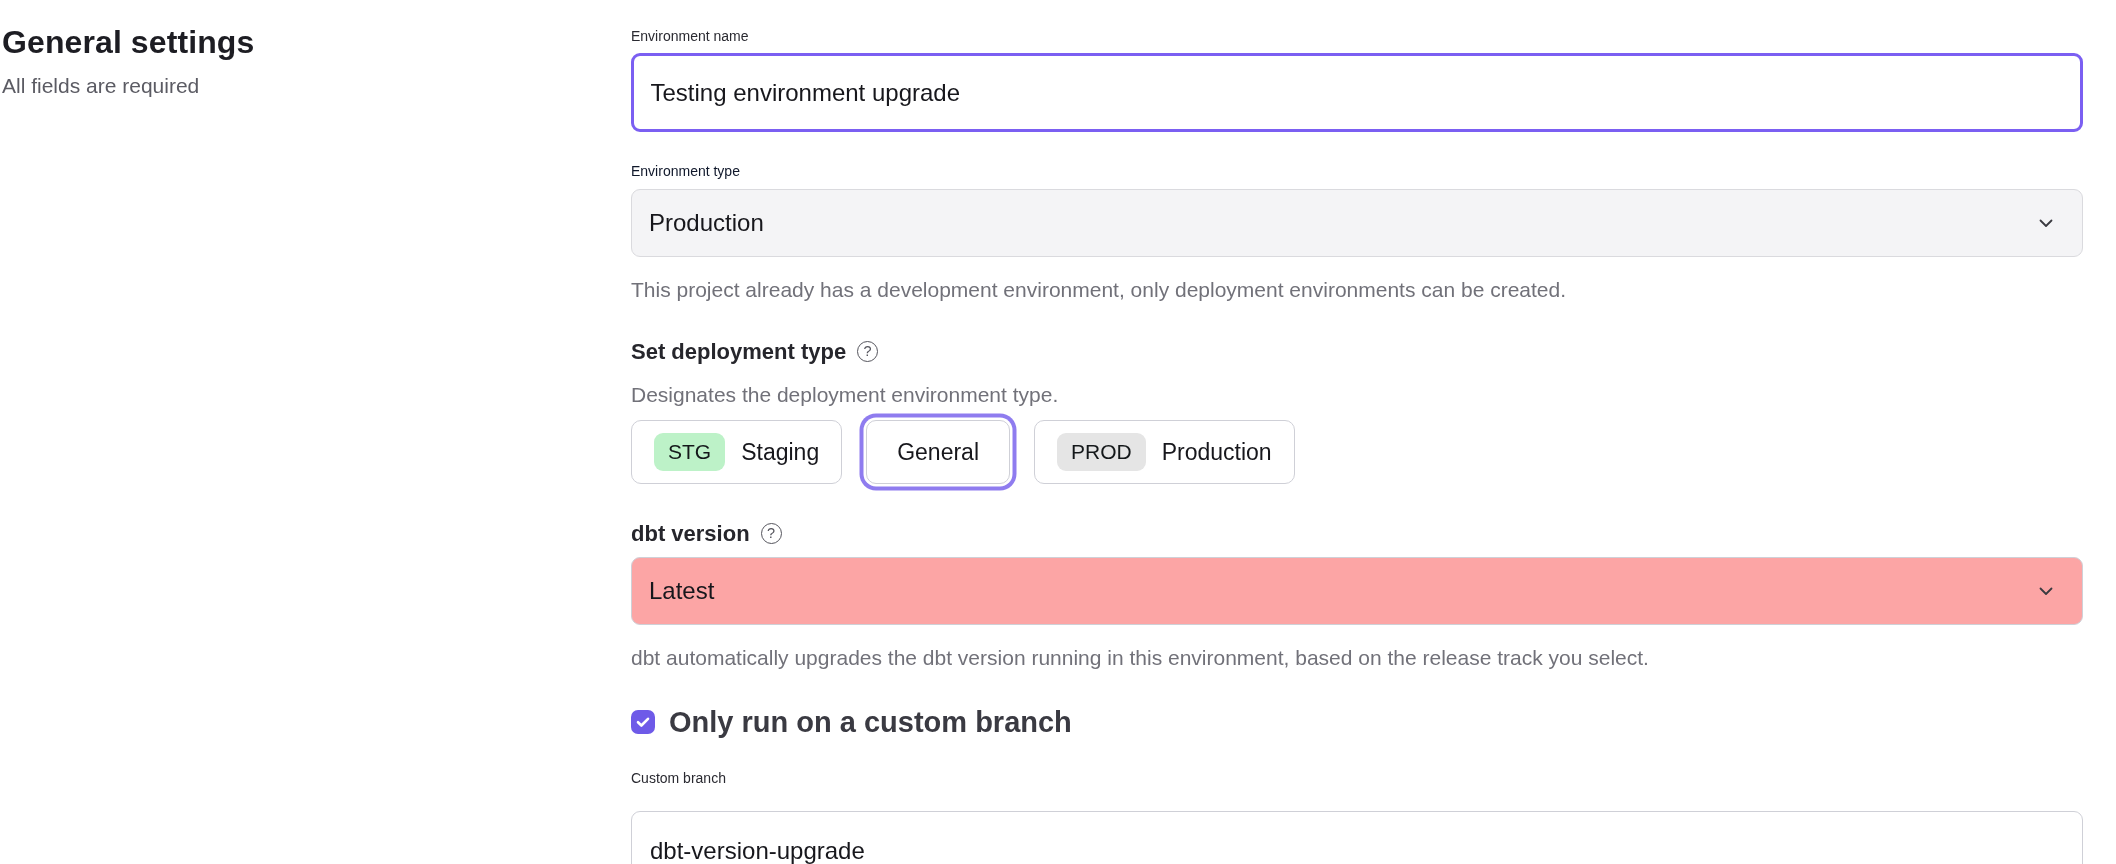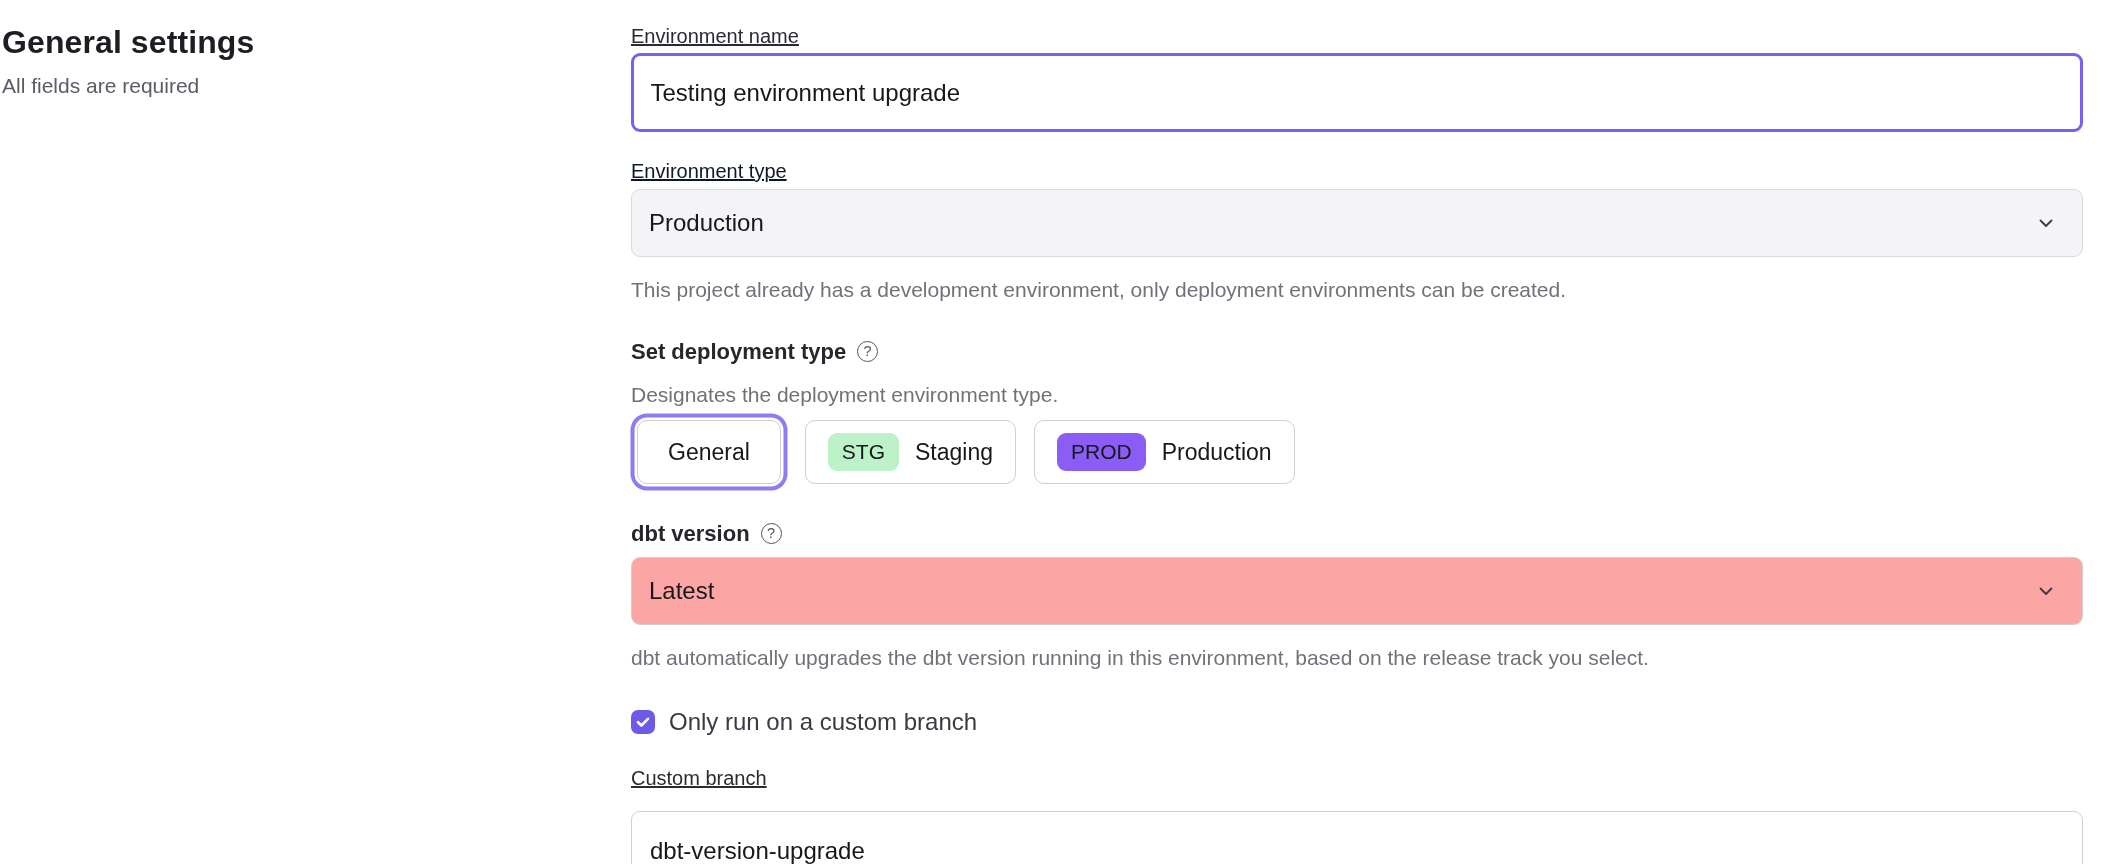--- a/index.html
+++ b/index.html
@@ -9,21 +9,21 @@
   .page{ position:relative; width:2116px; height:864px; }
 
   
   .left-col{ position:absolute; left:2px; top:24px; width:560px; }
   .page-title{ font-size:32px; font-weight:700; color:#1d1d23; line-height:36px; letter-spacing:.1px; }
   .page-subtitle{ margin-top:14px; font-size:21px; color:#5b5b63; line-height:24px; }
 
   
   .form-col{ position:absolute; left:631px; top:0; width:1452px; }
 
-  .field-label{ display:block; margin-top:25px; font-size:20px; line-height:22px; color:#2a2a31;text-decoration:underline; }
+  .field-label{ display:block; margin-top:25px; font-size:14px; line-height:22px; color:#2a2a31; }
   .field-label.disabled{ margin-top:28px; color:#0f172a; }
 
   .text-input{ display:block; width:100%; height:79px; margin-top:6px;
                border:1.5px solid #cfd0d7; border-radius:9px; background:#fff;
                padding:0 18px; font-size:24px; color:#17171c;
                font-family:"Liberation Sans", sans-serif; outline:none; }
   .text-input.focused{ border:3px solid #7b5ff2; padding:0 16.5px; }
 
   .select{ position:relative; display:flex; align-items:center; width:100%; height:68px;
            margin-top:7px; border:1.5px solid #d6d6dc; border-radius:9px; background:#fca5a5;
@@ -46,26 +46,26 @@
   .btn-row{ display:flex; align-items:center; gap:18px; margin-top:13px; height:66px; }
   .type-btn{ display:inline-flex; align-items:center; height:64px; padding:0 22px;
              background:#fff; border:1.5px solid #cfd0d7; border-radius:10px;
              font-family:"Liberation Sans", sans-serif; font-size:23px; color:#17171c; cursor:pointer; }
   .type-btn.selected{ padding:0 30px; margin:0 6px;
                       box-shadow:0 0 0 2.5px #ffffff, 0 0 0 6.5px #8f7cef; }
   .badge{ display:inline-flex; align-items:center; justify-content:center;
           height:38px; padding:0 14px; margin-right:16px; border-radius:9px;
           font-size:21px; color:#14181a; }
   .badge.stg{ background:#bdf2c8; }
-  .badge.prod{ background:#8b5cf6; }
+  .badge.prod{ background:#e5e5e5; }
 
   .check-row{ display:flex; align-items:center; margin-top:41px; height:24px; }
   .checkbox{ display:inline-flex; align-items:center; justify-content:center;
              width:24px; height:24px; border-radius:7px; background:#6e5ae8; cursor:pointer; }
-  .check-label{ margin-left:14px; font-size:24px; font-weight:400; color:#3a3a42; cursor:pointer; }
+  .check-label{ margin-left:14px; font-size:29px; font-weight:700; color:#3a3a42; cursor:pointer; }
 
   .cb-label{ margin-top:33px; }
 </style>
 </head>
 <body>
 
 <div class="page">
 
   <aside class="left-col">
     <h1 class="page-title">General settings</h1>
@@ -86,26 +86,26 @@
     </div>
     <p class="helper">This project already has a development environment, only deployment environments can be created.</p>
 
     <div class="field-heading">
       <span>Set deployment type</span>
       <span class="help-icon">?</span>
     </div>
     <p class="helper tight">Designates the deployment environment type.</p>
 
     <div class="btn-row">
-      <button class="type-btn selected">
-        <span>General</span>
-      </button>
       <button class="type-btn">
         <span class="badge stg">STG</span>
         <span>Staging</span>
+      </button>
+      <button class="type-btn selected">
+        <span>General</span>
       </button>
       <button class="type-btn">
         <span class="badge prod">PROD</span>
         <span>Production</span>
       </button>
     </div>
 
     <div class="field-heading dbt">
       <span>dbt version</span>
       <span class="help-icon">?</span>

